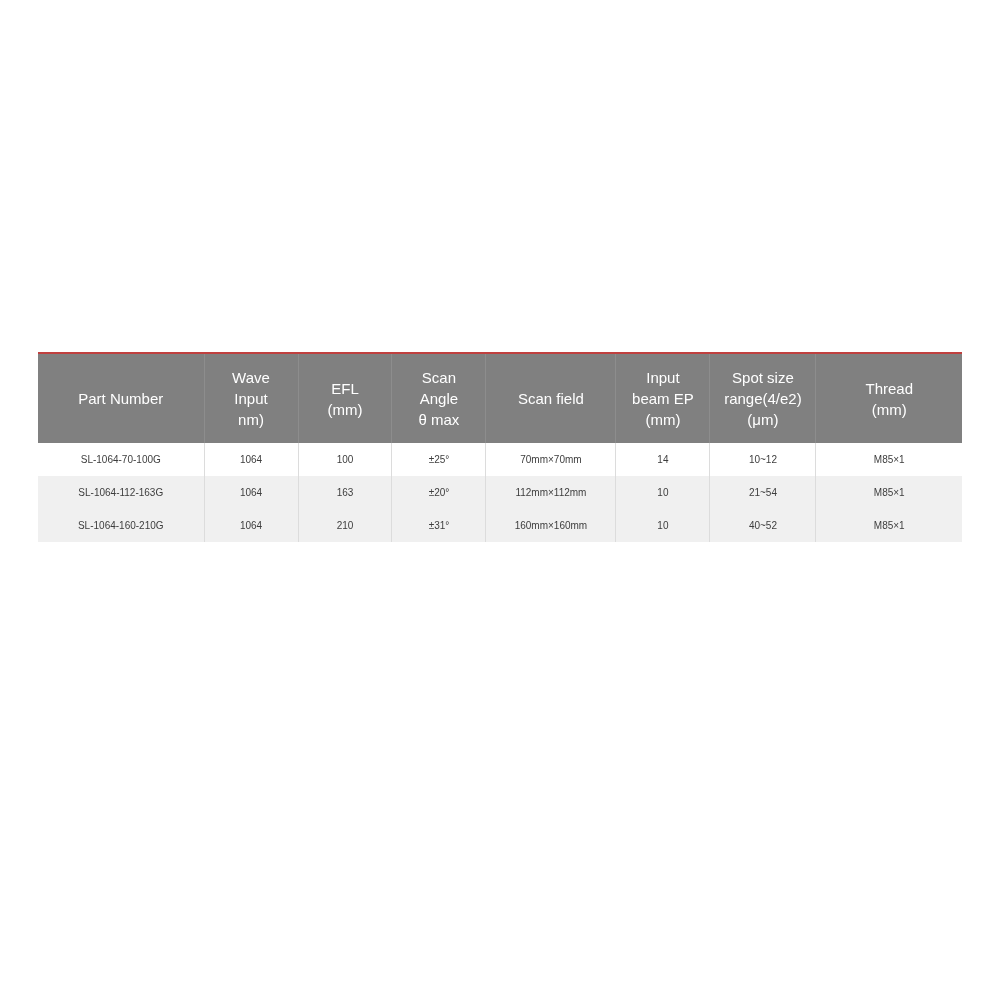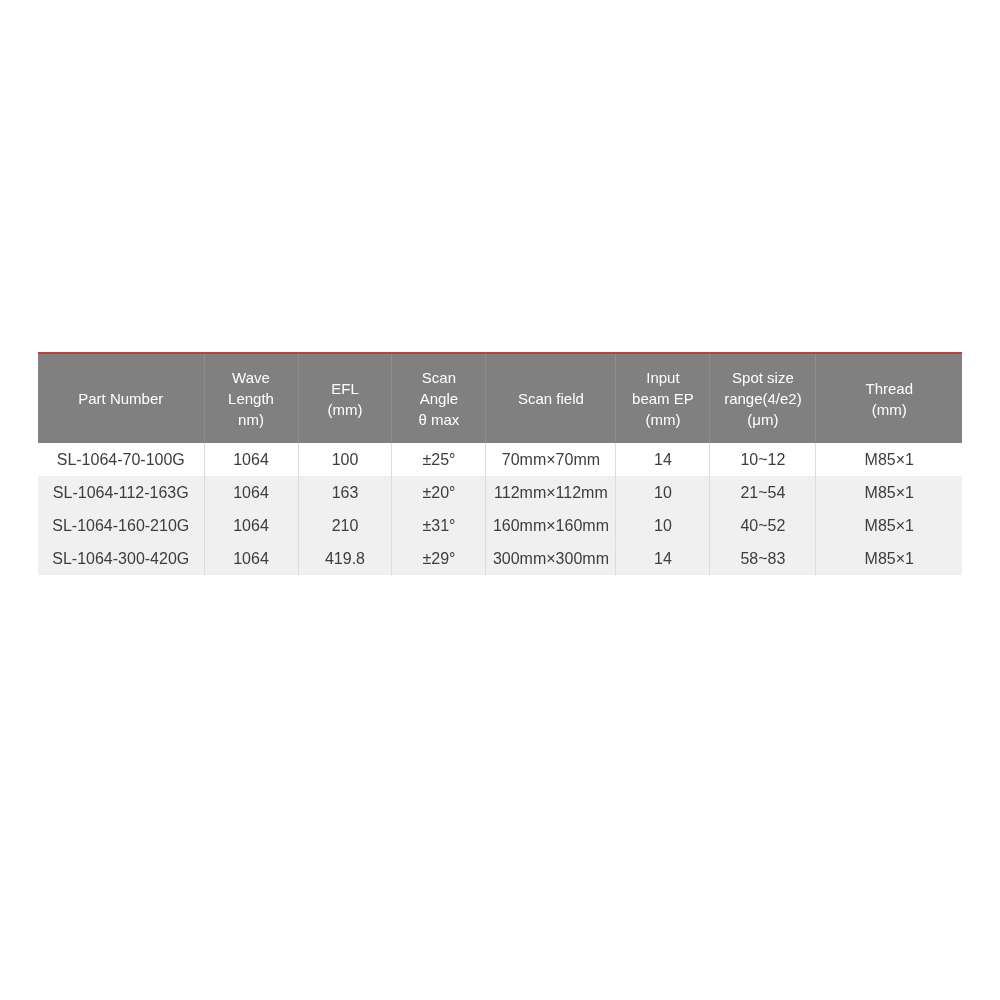--- a/index.html
+++ b/index.html
@@ -43,21 +43,21 @@
     white-space: pre-line;
     padding: 0 2px;
   }
   table.spec-table thead th + th {
     border-left: 1px solid var(--header-divider, #8d8d8d);
   }
   table.spec-table tbody td {
     height: 33px;
     text-align: center;
     vertical-align: middle;
-    font-size: 16px;
+    font-size: 10px;
     color: var(--body-text, #3d3d3d);
     background: var(--row-bg, #ffffff);
     padding: 0 2px;
     overflow: hidden;
   }
   table.spec-table tbody td + td {
     border-left: 1px solid var(--cell-divider, #dcdcdc);
   }
   table.spec-table tbody tr.alt td {
     background: var(--row-alt-bg, #f0f0f0);
@@ -78,21 +78,21 @@
           <col style="width: 10.17%;">
           <col style="width: 14.07%;">
           <col style="width: 10.17%;">
           <col style="width: 11.48%;">
           <col style="width: 15.8%;">
         </colgroup>
       <thead>
         <tr>
             <th>Part Number</th>
             <th>Wave
-Length
+Input
 nm)</th>
             <th>EFL
 (mm)</th>
             <th>Scan
 Angle
 θ max</th>
             <th>Scan field</th>
             <th>Input
 beam EP
 (mm)</th>
@@ -127,26 +127,16 @@
           <tr class="alt">
             <td>SL-1064-160-210G</td>
             <td>1064</td>
             <td>210</td>
             <td>±31°</td>
             <td>160mm×160mm</td>
             <td>10</td>
             <td>40~52</td>
             <td>M85×1</td>
           </tr>
-          <tr class="alt">
-            <td>SL-1064-300-420G</td>
-            <td>1064</td>
-            <td>419.8</td>
-            <td>±29°</td>
-            <td>300mm×300mm</td>
-            <td>14</td>
-            <td>58~83</td>
-            <td>M85×1</td>
-          </tr>
         </tbody>
     </table>
   </div>
 </div>
 
 </body></html>

